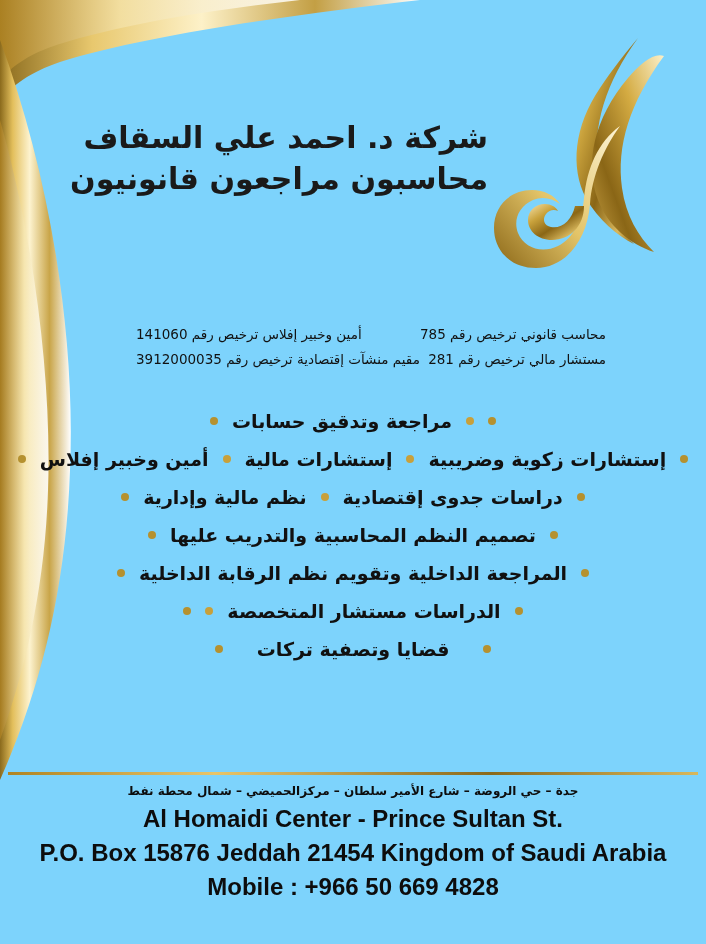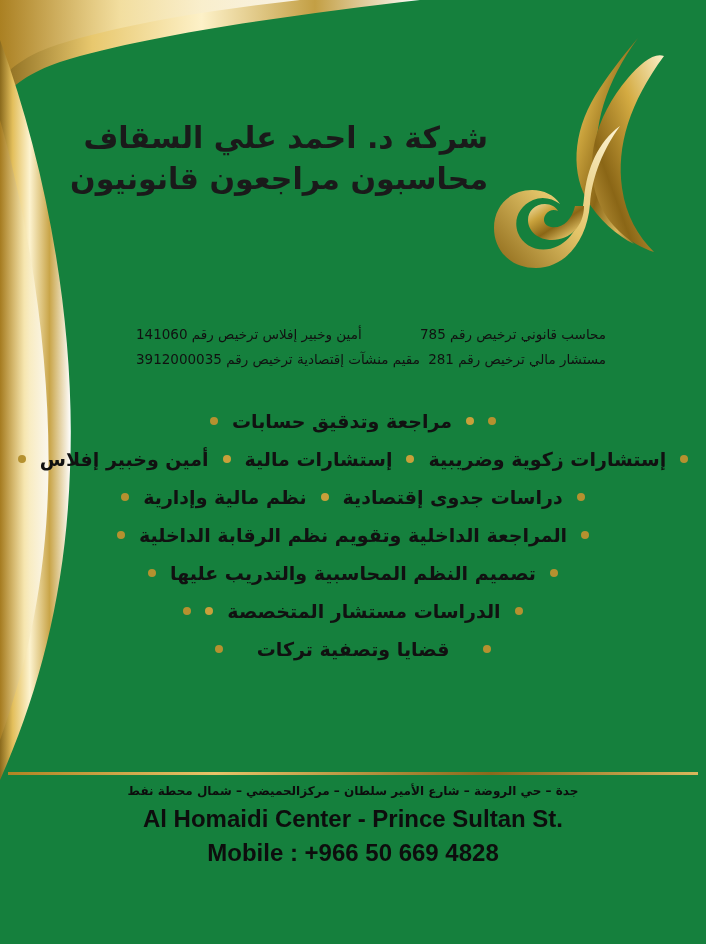--- a/index.html
+++ b/index.html
@@ -5,21 +5,21 @@
   html, body {
     margin: 0;
     padding: 0;
     background: #ffffff;
   }
   .page {
     position: relative;
     width: 706px;
     height: 944px;
     overflow: hidden;
-    background: #15803d;
+    background: #7dd3fc;
     font-family: "DejaVu Sans", "Liberation Sans", sans-serif;
   }
 
   
   .deco {
     position: absolute;
     pointer-events: none;
   }
   .deco-left {
     left: 0;
@@ -273,27 +273,27 @@
     <div class="svc-row letterspaced">
       <span class="bullet edge"></span>
       <span>دراسات جدوى إقتصادية</span>
       <span class="bullet"></span>
       <span>نظم مالية وإدارية</span>
       <span class="bullet edge"></span>
     </div>
 
     <div class="svc-row letterspaced">
       <span class="bullet edge"></span>
+      <span>تصميم النظم المحاسبية والتدريب عليها</span>
+      <span class="bullet edge"></span>
+    </div>
+
+    <div class="svc-row letterspaced">
+      <span class="bullet edge"></span>
       <span>المراجعة الداخلية وتقويم نظم الرقابة الداخلية</span>
-      <span class="bullet edge"></span>
-    </div>
-
-    <div class="svc-row letterspaced">
-      <span class="bullet edge"></span>
-      <span>تصميم النظم المحاسبية والتدريب عليها</span>
       <span class="bullet edge"></span>
     </div>
 
     <div class="svc-row letterspaced">
       <span class="bullet edge"></span>
       <span>الدراسات مستشار المتخصصة</span>
       <span class="bullet"></span>
       <span class="bullet edge"></span>
     </div>
 
@@ -303,17 +303,18 @@
       <span class="bullet edge"></span>
     </div>
 
   </div>
 
   <div class="rule"></div>
 
   <div class="footer">
     <div class="ar">جدة – حي الروضة – شارع الأمير سلطان – مركزالحميضي – شمال محطة نفط</div>
     <div class="en">Al Homaidi Center - Prince Sultan St.</div>
+    <div class="en">P.O. Box 15876 Jeddah 21454 Kingdom of Saudi Arabia</div>
     <div class="en">Mobile : +966 50 669 4828</div>
 
   </div>
 
 </div>
 
 </body></html>

